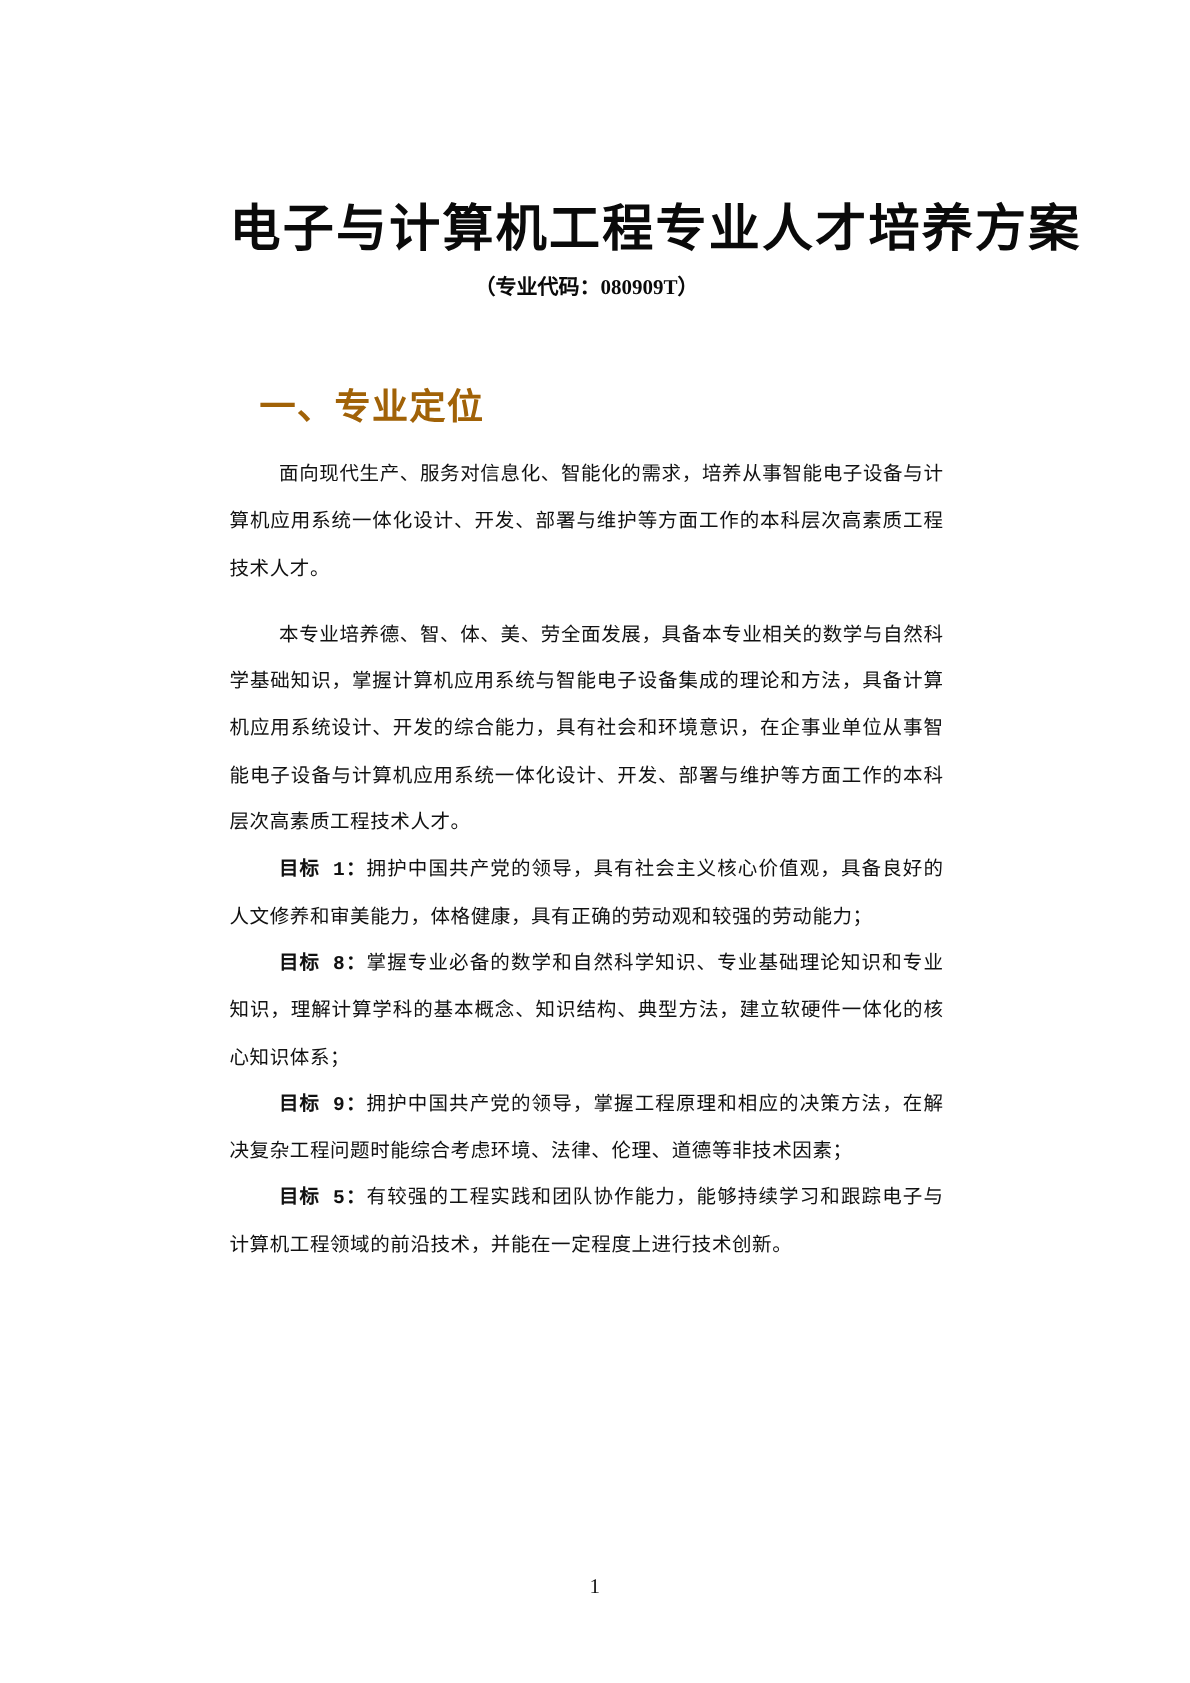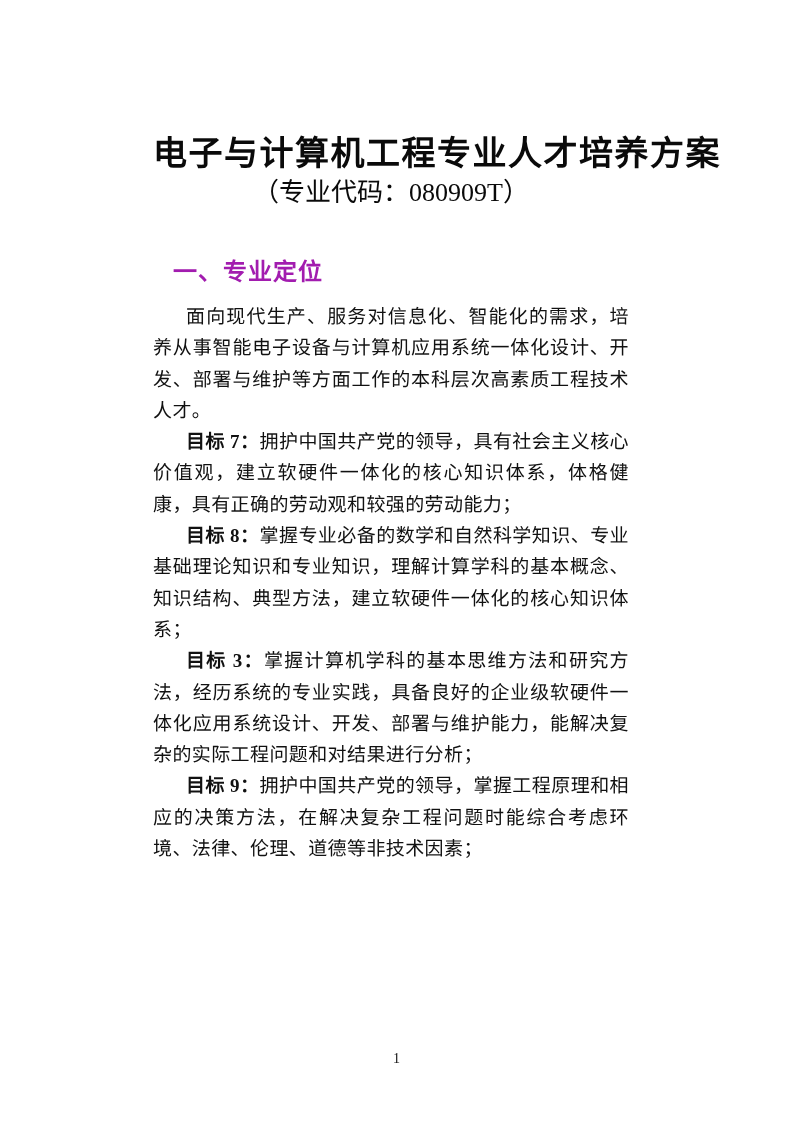--- a/index.html
+++ b/index.html
@@ -25,46 +25,46 @@
     font-size: 34px;
     line-height: 42px;
     letter-spacing: 1.5px;
     text-align: center;
     color: #0a0a0a;
     white-space: nowrap;
   }
   .doc-subtitle {
     margin: 5px 0 0 0;
     font-family: "Liberation Serif", "DejaVu Serif", serif;
-    font-weight: normal;
-    font-size: 26px;
+    font-weight: bold;
+    font-size: 14px;
     line-height: 28px;
     text-align: center;
     color: #0a0a0a;
   }
   .section-heading {
     margin: 0;
     padding-left: 20px;
     font-family: "Liberation Sans", "DejaVu Sans", sans-serif;
     font-weight: bold;
     font-size: 24px;
     line-height: 32px;
     letter-spacing: 1px;
-    color: #a21caf;
+    color: #a16207;
   }
   .section-heading.first {
     margin-top: 49px;
   }
   .section-heading.second {
     margin-top: 46px;
   }
   .body-para {
     margin: 0;
-    font-family: Liberation Serif, serif;
-    font-size: 19px;
+    font-family: Liberation Mono, monospace;
+    font-size: 13px;
     line-height: 31.3px;
     letter-spacing: 0.4px;
     text-align: justify;
     text-justify: inter-ideograph;
     text-indent: 33px;
     color: #111111;
   }
   .body-para.after-heading {
     margin-top: 13px;
   }
@@ -90,25 +90,26 @@
 
   <h1 class="doc-title">电子与计算机工程专业人才培养方案</h1>
 
   <div class="doc-subtitle">（专业代码：080909T）</div>
 
   <h2 class="section-heading first">一、专业定位</h2>
 
   <p class="body-para after-heading">面向现代生产、服务对信息化、智能化的需求，培养从事智能电子设备与计算机应用系统一体化设计、开发、部署与维护等方面工作的本科层次高素质工程技术人才。</p>
 
 
+  <p class="body-para after-heading">本专业培养德、智、体、美、劳全面发展，具备本专业相关的数学与自然科学基础知识，掌握计算机应用系统与智能电子设备集成的理论和方法，具备计算机应用系统设计、开发的综合能力，具有社会和环境意识，在企事业单位从事智能电子设备与计算机应用系统一体化设计、开发、部署与维护等方面工作的本科层次高素质工程技术人才。</p>
 
-  <p class="body-para"><span class="goal-label">目标 7：</span><span>拥护中国共产党的领导，具有社会主义核心价值观，建立软硬件一体化的核心知识体系，体格健康，具有正确的劳动观和较强的劳动能力；</span></p>
+  <p class="body-para"><span class="goal-label">目标 1：</span><span>拥护中国共产党的领导，具有社会主义核心价值观，具备良好的人文修养和审美能力，体格健康，具有正确的劳动观和较强的劳动能力；</span></p>
 
   <p class="body-para"><span class="goal-label">目标 8：</span><span>掌握专业必备的数学和自然科学知识、专业基础理论知识和专业知识，理解计算学科的基本概念、知识结构、典型方法，建立软硬件一体化的核心知识体系；</span></p>
 
-  <p class="body-para"><span class="goal-label">目标 3：</span><span>掌握计算机学科的基本思维方法和研究方法，经历系统的专业实践，具备良好的企业级软硬件一体化应用系统设计、开发、部署与维护能力，能解决复杂的实际工程问题和对结果进行分析；</span></p>
 
   <p class="body-para"><span class="goal-label">目标 9：</span><span>拥护中国共产党的领导，掌握工程原理和相应的决策方法，在解决复杂工程问题时能综合考虑环境、法律、伦理、道德等非技术因素；</span></p>
 
+  <p class="body-para"><span class="goal-label">目标 5：</span><span>有较强的工程实践和团队协作能力，能够持续学习和跟踪电子与计算机工程领域的前沿技术，并能在一定程度上进行技术创新。</span></p>
 
   <div class="page-footer">1</div>
 
 </div>
 
 </body></html>

